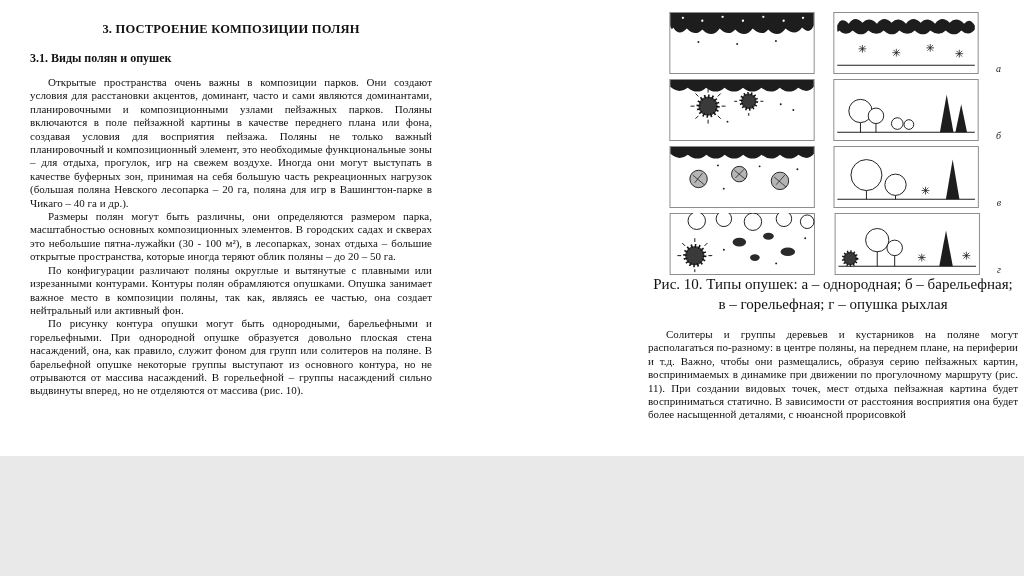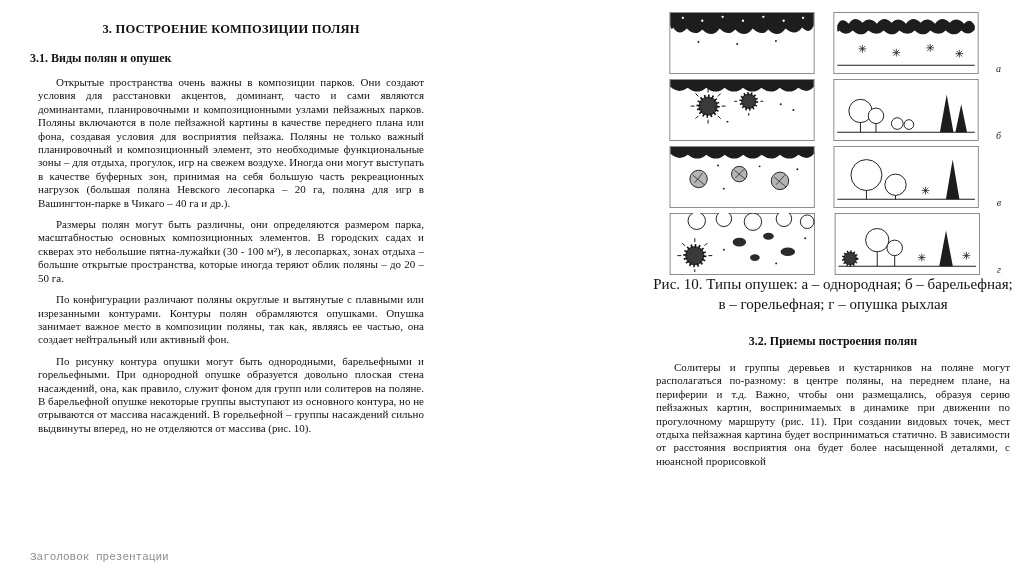--- a/index.html
+++ b/index.html
@@ -1,25 +1,25 @@
 <!DOCTYPE html>
 <html><head>
 <meta charset="utf-8">
 <style>
   html,body{margin:0;padding:0;background:#e9e9e9;}
   .page{
-    position:relative;width:1024px;height:576px;background:#ffffff;
+    position:relative;width:1024px;height:456px;background:#ffffff;
     font-family:"Liberation Serif", serif;color:#111;overflow:hidden;
     outline:1px solid #cfcfcf;margin:0 auto;
   }
   .col-left{position:absolute;left:30px;top:16px;width:402px;}
   .col-right{position:absolute;left:648px;top:8px;width:370px;}
   h1.title{font-size:12.5px;font-weight:bold;text-align:center;margin:6px 0 2px;letter-spacing:.2px;}
   h2.subtitle{font-size:12px;font-weight:bold;margin:14px 0 10px;}
-  p.body{font-size:11px;line-height:1.22;text-align:justify;margin:8px;text-indent:18px;}
+  p.body{font-size:11px;line-height:1.22;text-align:justify;margin:0;text-indent:18px;}
   p.body .lead{}
   .fig-grid{display:flex;flex-direction:column;gap:5px;width:336px;margin:4px auto 0;}
   .fig-row{display:flex;gap:10px;align-items:flex-end;}
   .panel{width:155px;height:62px;display:block;background:#fff;}
   .row-label{font-size:10px;font-style:italic;line-height:10px;margin-left:3px;color:#222;}
   figure{margin:0;}
   figcaption{font-size:15px;text-align:center;margin-top:0;line-height:1.3;color:#111;}
   .rc-text{margin-top:14px;}
   .rc-text p.body{margin-bottom:2px;}
   h2.subtitle2{font-size:12px;font-weight:bold;text-align:center;margin:20px 0 12px;}
@@ -197,21 +197,20 @@
 
       </div>
       <figcaption>
         <div>Рис. 10. Типы опушек: а – однородная; б – барельефная;</div>
         <div>в – горельефная; г – опушка рыхлая</div>
       </figcaption>
     </figure>
 
     <div class="rc-text">
 
-      <h2 class="subtitle2">3.2. Приемы построения полян</h2>
 
       <p class="body"><span class="lead"></span><span>Солитеры и группы деревьев и кустарников на поляне могут располагаться по-разному: в центре поляны, на переднем плане, на периферии и т.д. Важно, чтобы они размещались, образуя серию пейзажных картин, воспринимаемых в динамике при движении по прогулочному маршруту (рис. 11). При создании видовых точек, мест отдыха пейзажная картина будет восприниматься статично. В зависимости от расстояния восприятия она будет более насыщенной деталями, с нюансной прорисовкой</span></p>
     </div>
   </div>
 
   <div class="footer">Заголовок презентации</div>
 
 </div>
 
 </body></html>

